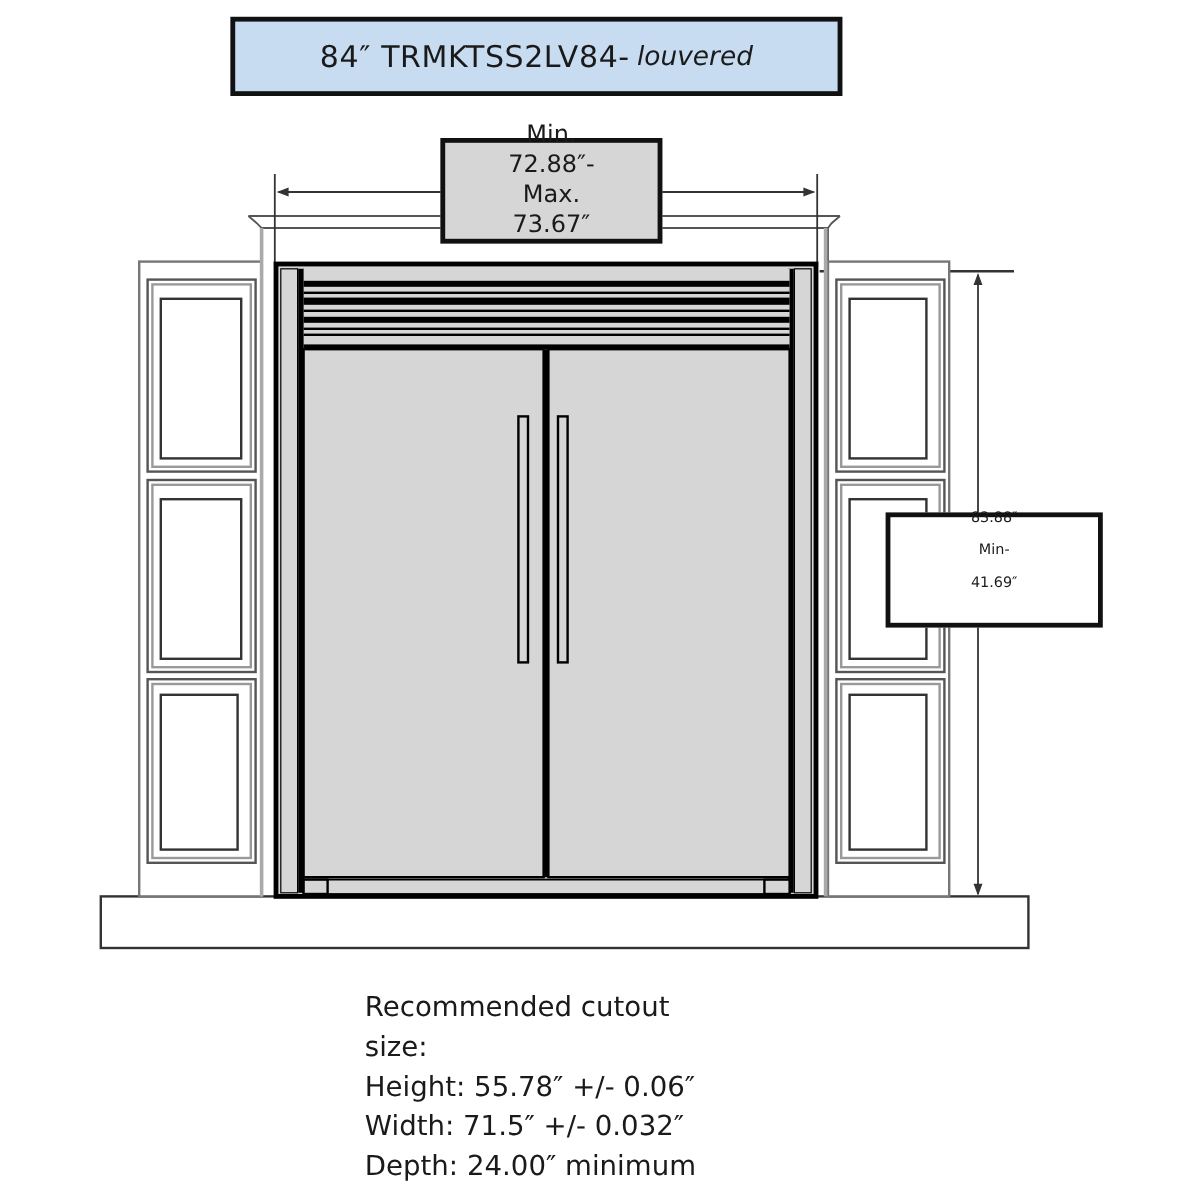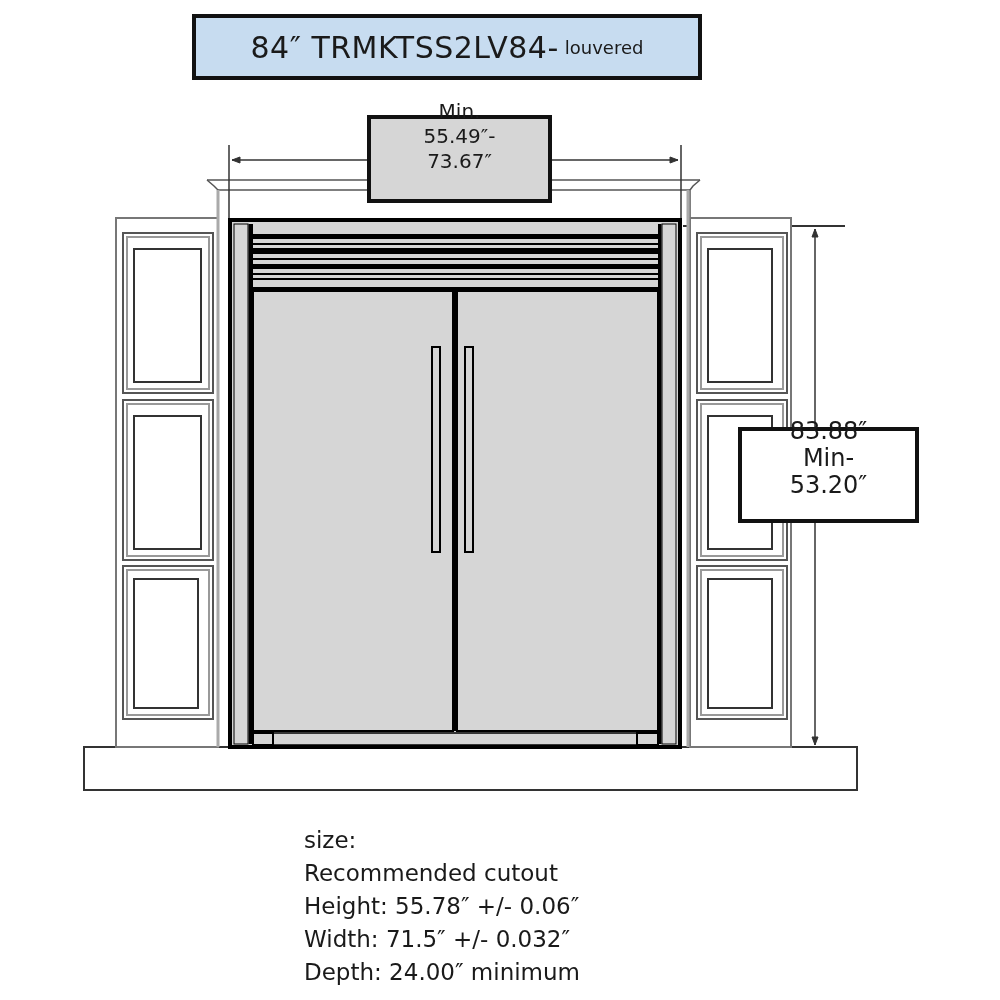--- a/index.html
+++ b/index.html
@@ -18,22 +18,22 @@
 
     
     .title-box {
       left: 192px; top: 14px; width: 510px; height: 66px;
       background: #c7dcf0;
       border: 4px solid #111;
       box-sizing: border-box;
       display: flex; align-items: center; justify-content: center;
       color: #1a1a1a;
     }
-    .title-main { font-size: 30px; letter-spacing: 0.5px; }
-    .title-sub { font-size: 18px; margin-left: 6px; }
+    .title-main { font-size: 25px; letter-spacing: 0.5px; }
+    .title-sub { font-size: 22px; margin-left: 6px; font-style: italic; }
 
     
     .width-box {
       left: 367px; top: 115px; width: 185px; height: 88px;
       background: #d6d6d6;
       border: 4px solid #111;
       box-sizing: border-box;
     }
     .width-text {
       left: 367px; top: 99px; width: 185px;
@@ -45,21 +45,21 @@
     
     .height-box {
       left: 738px; top: 427px; width: 181px; height: 96px;
       background: #ffffff;
       border: 4px solid #111;
       box-sizing: border-box;
     }
     .height-text {
       left: 738px; top: 418px; width: 181px;
       text-align: center;
-      font-size: 24px; line-height: 27px;
+      font-size: 12px; line-height: 27px;
       color: #1a1a1a;
     }
 
     
     .cutout {
       left: 304px; top: 824px;
       font-size: 23px; line-height: 33px;
       color: #1a1a1a;
     }
     .cutout div { white-space: nowrap; }
@@ -168,30 +168,31 @@
 </svg>
 
 <div class="abs title-box">
   <span class="title-main">84″ TRMKTSS2LV84-</span>
   <span class="title-sub">louvered</span>
 </div>
 
 <div class="abs width-box"></div>
 <div class="abs width-text">
   <div>Min.</div>
-  <div>55.49″-</div>
+  <div>72.88″-</div>
+  <div>Max.</div>
   <div>73.67″</div>
 </div>
 
 <div class="abs height-box"></div>
 <div class="abs height-text">
   <div>83.88″</div>
   <div>Min-</div>
-  <div>53.20″</div>
+  <div>41.69″</div>
 </div>
 
 <div class="abs cutout">
+  <div>Recommended cutout</div>
   <div>size:</div>
-  <div>Recommended cutout</div>
   <div>Height: 55.78″ +/- 0.06″</div>
   <div>Width: 71.5″ +/- 0.032″</div>
   <div>Depth: 24.00″ minimum</div>
 </div>
 
 </body></html>

